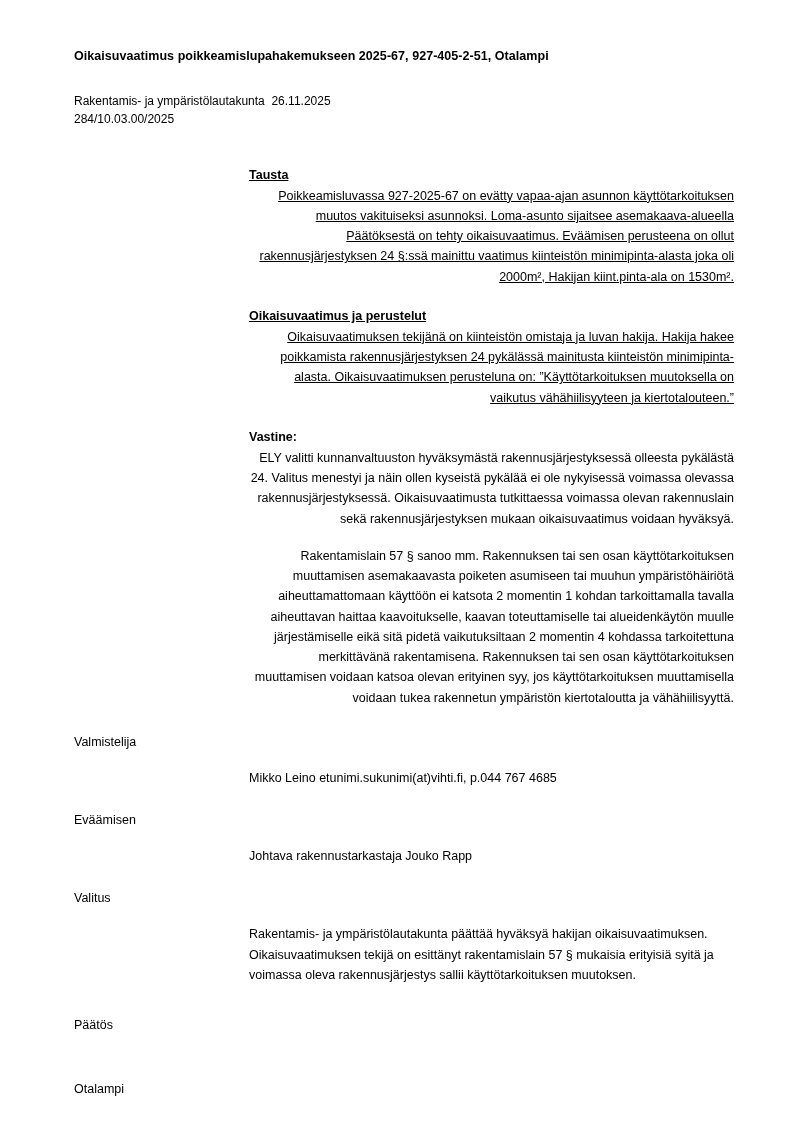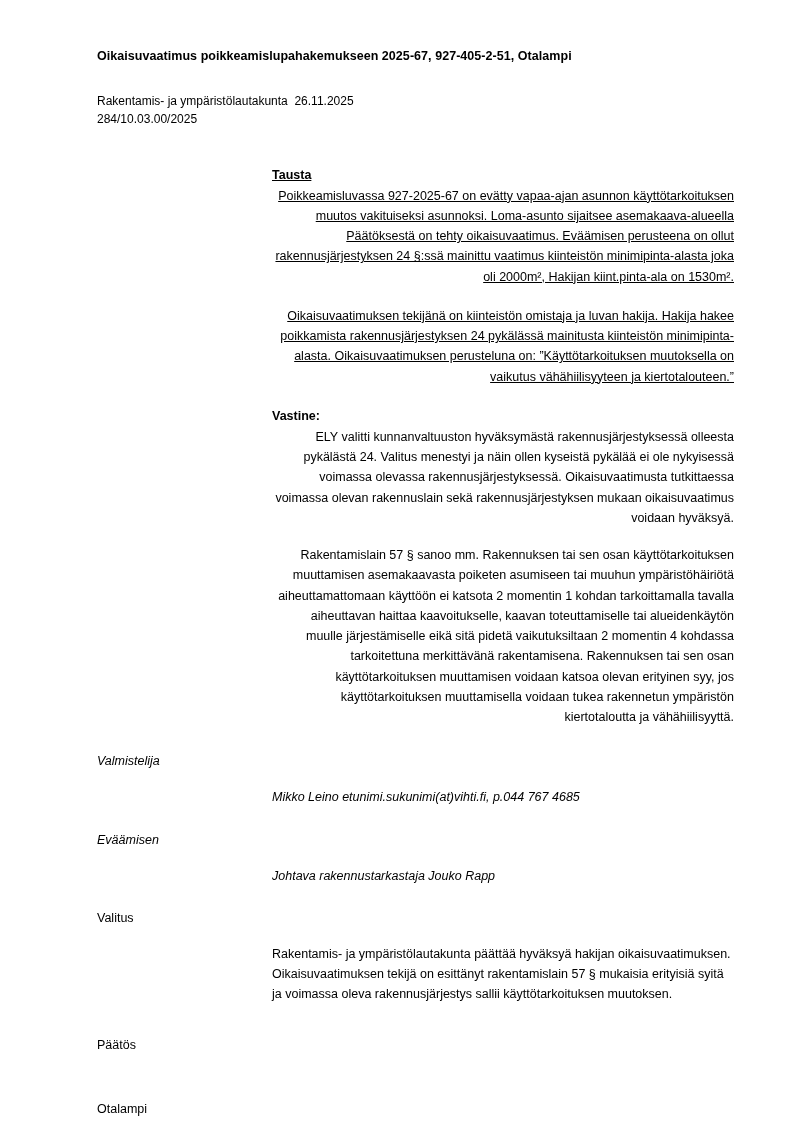--- a/index.html
+++ b/index.html
@@ -12,21 +12,21 @@
     height: 1122px;
     font-family: "Liberation Sans", sans-serif;
     color: #000000;
     position: relative;
     overflow: hidden;
   }
   .page {
     box-sizing: border-box;
     width: 794px;
     height: 1122px;
-    padding: 48px 60px 40px 97px;
+    padding: 48px 60px 40px 74px;
     position: relative;
   }
   .doc-title {
     font-size: 12.5px;
     font-weight: bold;
     letter-spacing: 0.05px;
     margin: 0 0 26px 0;
     line-height: 1.4;
   }
   .meta-block {
@@ -70,41 +70,42 @@
   .para + .para { margin-top: 14px; }
 
   .block-indent {
     margin-left: 175px;
     max-width: 492px;
     font-size: 12.5px;
     line-height: 1.62;
   }
   .section-gap-lg { margin-bottom: 19px; text-decoration: underline; }
 
-  .tail-row { margin-bottom: 22px; font-style: italic; }
+  .tail-row { margin-bottom: 22px; }
   .tail-row .row-label { font-size: 12.5px; }
 </style>
 </head>
 <body>
 
 <div class="page">
 
   <h1 class="doc-title">Oikaisuvaatimus poikkeamislupahakemukseen 2025-67, 927-405-2-51, Otalampi</h1>
 
   <div class="meta-block">
     <div class="meta-line">Rakentamis- ja ympäristölautakunta  26.11.2025</div>
     <div class="meta-line">284/10.03.00/2025</div>
   </div>
 
   <div class="block-indent section-gap-lg">
     <div class="sec-heading">Tausta</div>
     <p class="para">Poikkeamisluvassa 927-2025-67 on evätty vapaa-ajan asunnon käyttötarkoituksen muutos vakituiseksi asunnoksi. Loma-asunto sijaitsee asemakaava-alueella Päätöksestä on tehty oikaisuvaatimus. Eväämisen perusteena on ollut rakennusjärjestyksen 24 §:ssä mainittu vaatimus kiinteistön minimipinta-alasta joka oli 2000m², Hakijan kiint.pinta-ala on 1530m².</p>
   </div>
 
   <div class="block-indent section-gap-lg">
+    <div class="sec-heading">Oikaisuvaatimus ja perustelut</div>
     <p class="para">Oikaisuvaatimuksen tekijänä on kiinteistön omistaja ja luvan hakija. Hakija hakee poikkamista rakennusjärjestyksen 24 pykälässä mainitusta kiinteistön minimipinta-alasta. Oikaisuvaatimuksen perusteluna on: ”Käyttötarkoituksen muutoksella on vaikutus vähähiilisyyteen ja kiertotalouteen.”</p>
   </div>
 
   <div class="block-indent" style="margin-bottom:24px;">
     <div class="sec-heading">Vastine:</div>
     <p class="para">ELY valitti kunnanvaltuuston hyväksymästä rakennusjärjestyksessä olleesta pykälästä 24. Valitus menestyi ja näin ollen kyseistä pykälää ei ole nykyisessä voimassa olevassa rakennusjärjestyksessä. Oikaisuvaatimusta tutkittaessa voimassa olevan rakennuslain sekä rakennusjärjestyksen mukaan oikaisuvaatimus voidaan hyväksyä.</p>
     <p class="para" style="margin-top:17px;">Rakentamislain 57 § sanoo mm. Rakennuksen tai sen osan käyttötarkoituksen muuttamisen asemakaavasta poiketen asumiseen tai muuhun ympäristöhäiriötä aiheuttamattomaan käyttöön ei katsota 2 momentin 1 kohdan tarkoittamalla tavalla aiheuttavan haittaa kaavoitukselle, kaavan toteuttamiselle tai alueidenkäytön muulle järjestämiselle eikä sitä pidetä vaikutuksiltaan 2 momentin 4 kohdassa tarkoitettuna merkittävänä rakentamisena. Rakennuksen tai sen osan käyttötarkoituksen muuttamisen voidaan katsoa olevan erityinen syy, jos käyttötarkoituksen muuttamisella voidaan tukea rakennetun ympäristön kiertotaloutta ja vähähiilisyyttä.</p>
   </div>
 
   <div class="row tail-row">

